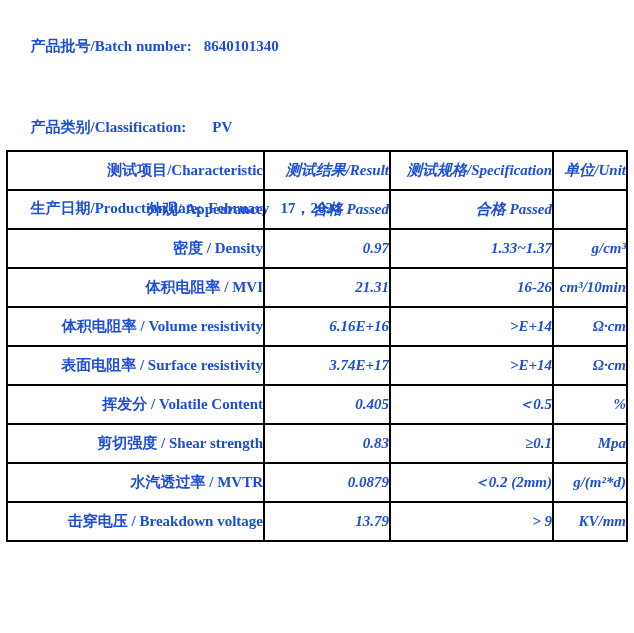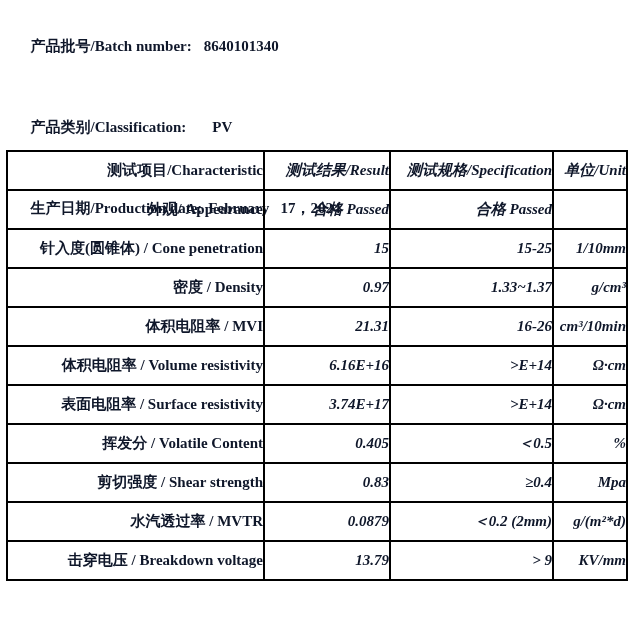--- a/index.html
+++ b/index.html
@@ -5,21 +5,21 @@
   html, body {
     margin: 0;
     padding: 0;
     background: #ffffff;
   }
   .page {
     position: relative;
     width: 634px;
     height: 633px;
     background: #ffffff;
-    color: #0f172a;
+    color: #1d4ed8;
     font-family: "Liberation Serif", "DejaVu Serif", serif;
     font-weight: bold;
     overflow: hidden;
   }
   .header-block {
     position: absolute;
     left: 8px;
     top: 6px;
   }
   .hline {
@@ -97,26 +97,20 @@
       <th class="center">测试规格/Specification</th>
       <th class="center">单位/Unit</th>
     </tr>
     <tr>
       <td class="left">外观/ Appearance</td>
       <td class="center">合格 Passed</td>
       <td class="center">合格 Passed</td>
       <td class="center"></td>
     </tr>
     <tr>
-      <td class="left">针入度(圆锥体) / Cone penetration</td>
-      <td class="center">15</td>
-      <td class="center">15-25</td>
-      <td class="center">1/10mm</td>
-    </tr>
-    <tr>
       <td class="left">密度 / Density</td>
       <td class="center">0.97</td>
       <td class="center">1.33~1.37</td>
       <td class="center">g/cm³</td>
     </tr>
     <tr>
       <td class="left">体积电阻率 / MVI</td>
       <td class="center">21.31</td>
       <td class="center">16-26</td>
       <td class="center">cm³/10min</td>
@@ -135,21 +129,21 @@
     </tr>
     <tr>
       <td class="left">挥发分 / Volatile Content</td>
       <td class="center">0.405</td>
       <td class="center">＜0.5</td>
       <td class="center">%</td>
     </tr>
     <tr>
       <td class="left">剪切强度 / Shear strength</td>
       <td class="center">0.83</td>
-      <td class="center">≥0.4</td>
+      <td class="center">≥0.1</td>
       <td class="center">Mpa</td>
     </tr>
     <tr>
       <td class="left">水汽透过率 / MVTR</td>
       <td class="center">0.0879</td>
       <td class="center">＜0.2 (2mm)</td>
       <td class="center">g/(m²*d)</td>
     </tr>
     <tr>
       <td class="left">击穿电压 / Breakdown voltage</td>

